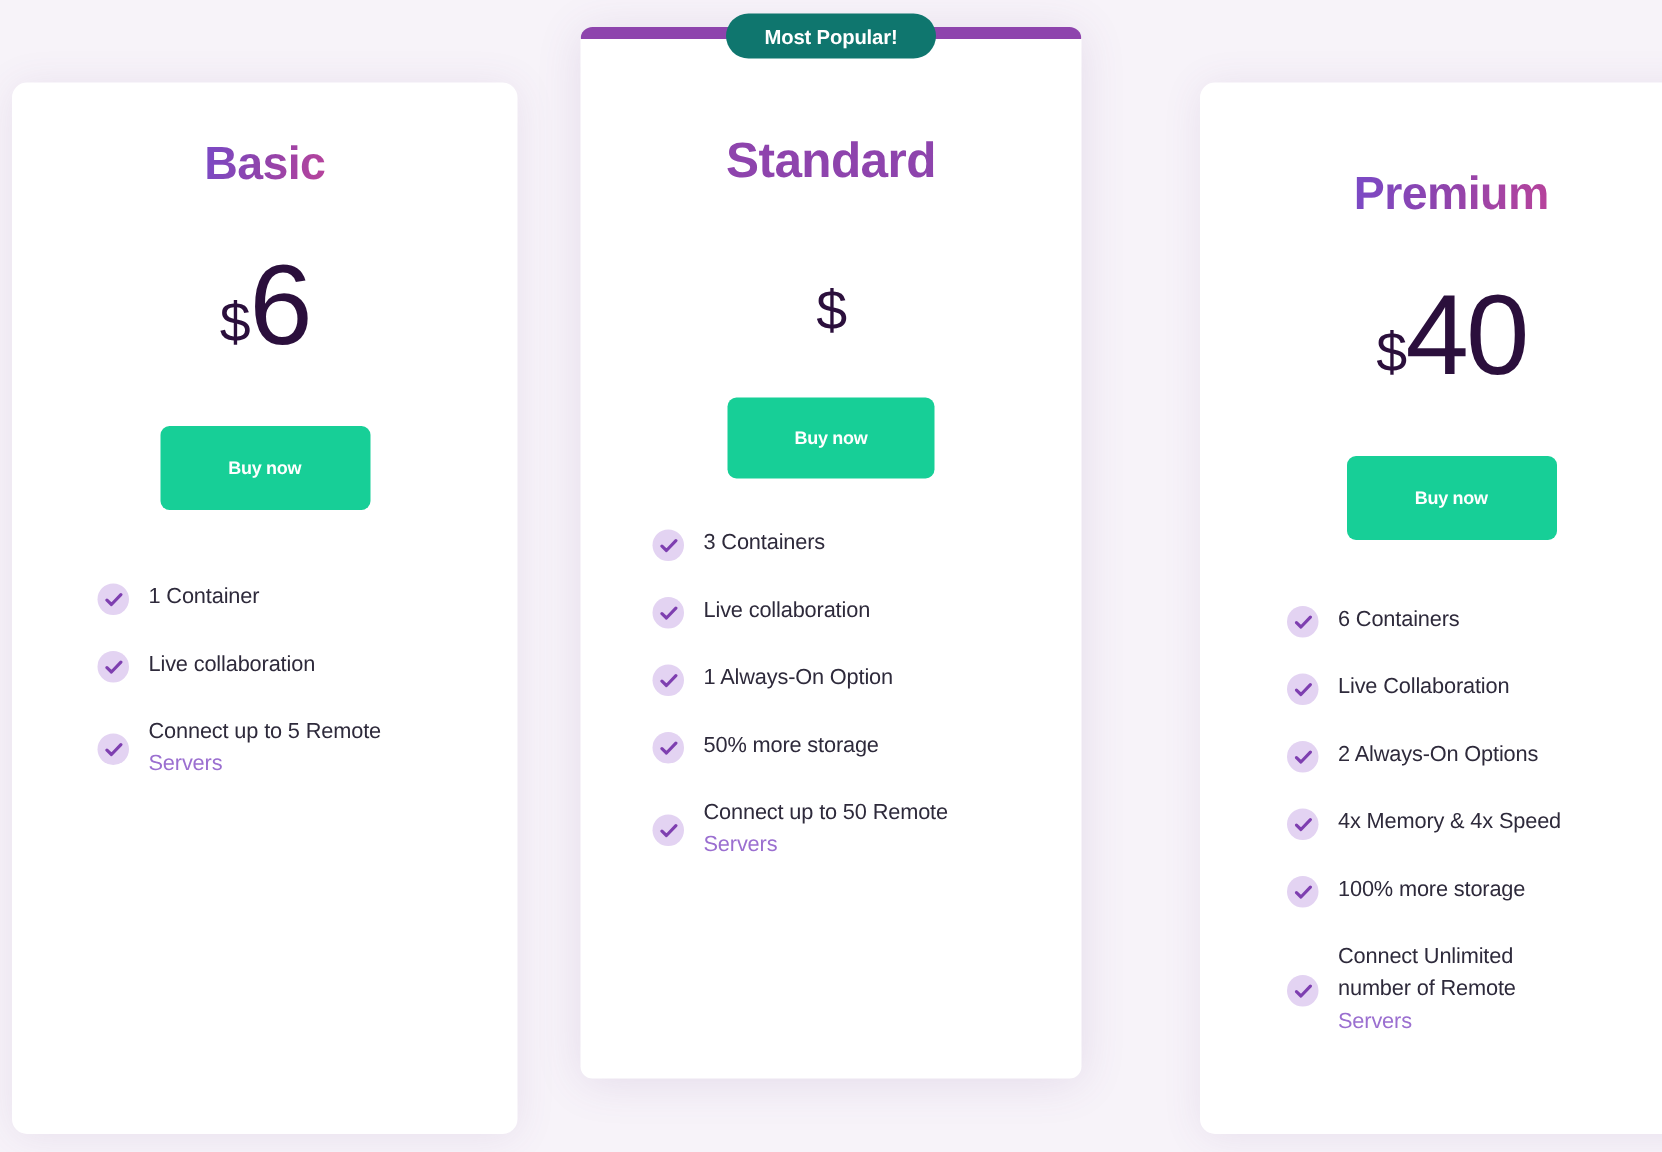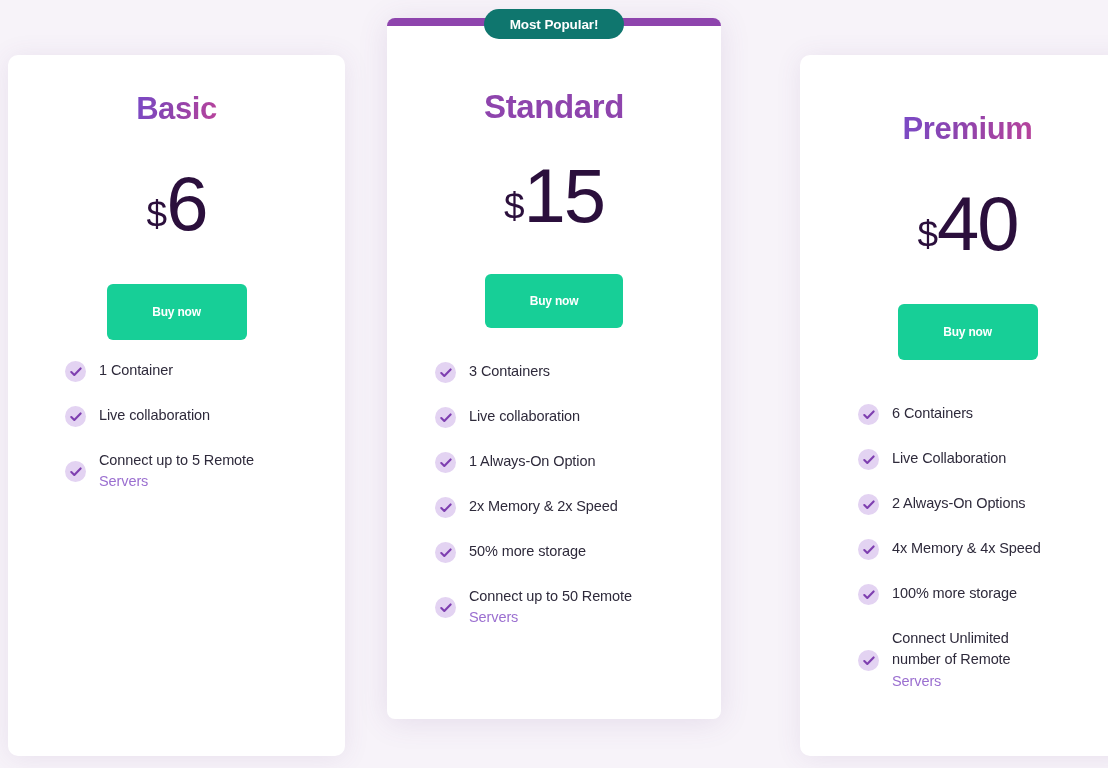--- a/index.html
+++ b/index.html
@@ -144,21 +144,21 @@
   .card-premium .buy-btn { margin-top: 42px; }
 
   
   .features {
     list-style: none;
     width: 100%;
     padding-left: 57px;
     padding-right: 20px;
   }
 
-  .card-basic .features { margin-top: 20px; }
+  .card-basic .features { margin-top: 48px; }
   .card-standard .features { margin-top: 33px; padding-left: 48px; }
   .card-premium .features { margin-top: 43px; padding-left: 58px; }
 
   .feature-item {
     display: flex;
     align-items: center;
     margin-bottom: 23px;
   }
 
   .card-standard .feature-item { margin-bottom: 23px; }
@@ -236,21 +236,20 @@
         </span>
       </li>
     </ul>
   </div>
 
   <div class="badge">Most Popular!</div>
   <div class="card card-standard">
     <div class="plan-title solid">Standard</div>
     <div class="price">
       <span class="currency">$</span>
-      <span class="amount">15</span>
     </div>
     <button class="buy-btn">Buy now</button>
     <ul class="features">
       <li class="feature-item">
         <span class="check-icon">
           <svg width="12" height="10" viewBox="0 0 12 10">
               <path d="M1.3 5.1 L4.3 8 L10.6 1.4" stroke="#7e3fb0" stroke-width="2.1" fill="none" stroke-linecap="round" stroke-linejoin="round"></path>
             </svg>
         </span>
         <span class="feature-text">
@@ -268,30 +267,20 @@
         </span>
       </li>
       <li class="feature-item">
         <span class="check-icon">
           <svg width="12" height="10" viewBox="0 0 12 10">
               <path d="M1.3 5.1 L4.3 8 L10.6 1.4" stroke="#7e3fb0" stroke-width="2.1" fill="none" stroke-linecap="round" stroke-linejoin="round"></path>
             </svg>
         </span>
         <span class="feature-text">
           <span>1 Always-On Option</span>
-        </span>
-      </li>
-      <li class="feature-item">
-        <span class="check-icon">
-          <svg width="12" height="10" viewBox="0 0 12 10">
-              <path d="M1.3 5.1 L4.3 8 L10.6 1.4" stroke="#7e3fb0" stroke-width="2.1" fill="none" stroke-linecap="round" stroke-linejoin="round"></path>
-            </svg>
-        </span>
-        <span class="feature-text">
-          <span>2x Memory &amp; 2x Speed</span>
         </span>
       </li>
       <li class="feature-item">
         <span class="check-icon">
           <svg width="12" height="10" viewBox="0 0 12 10">
               <path d="M1.3 5.1 L4.3 8 L10.6 1.4" stroke="#7e3fb0" stroke-width="2.1" fill="none" stroke-linecap="round" stroke-linejoin="round"></path>
             </svg>
         </span>
         <span class="feature-text">
           <span>50% more storage</span>

